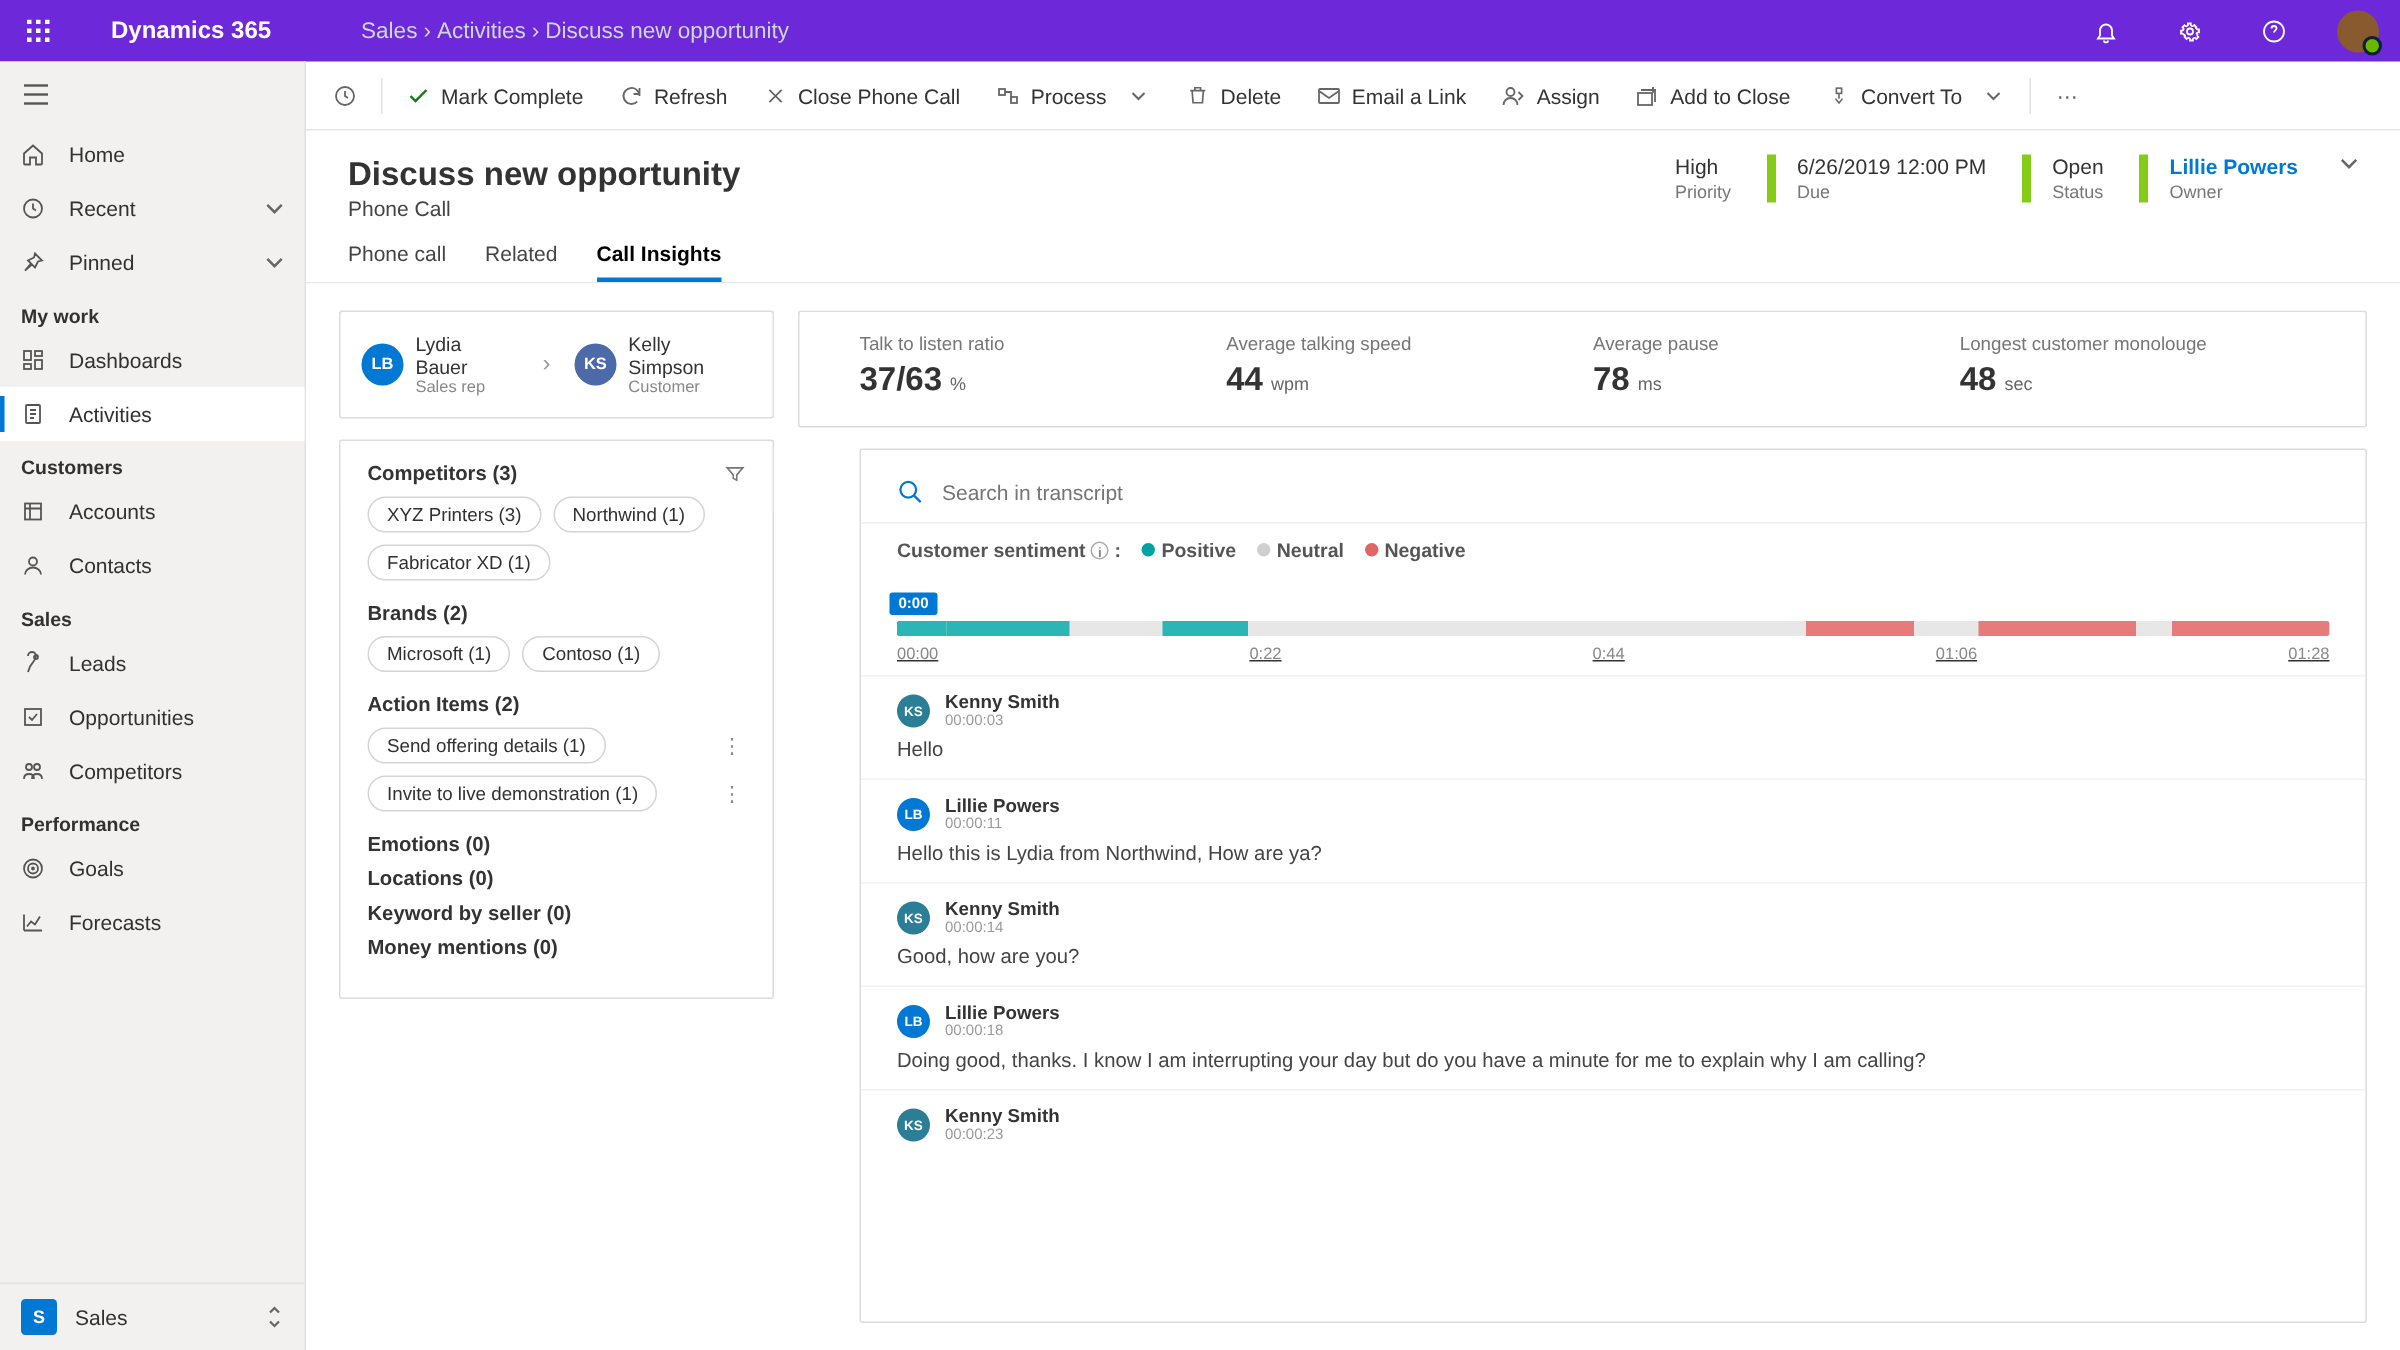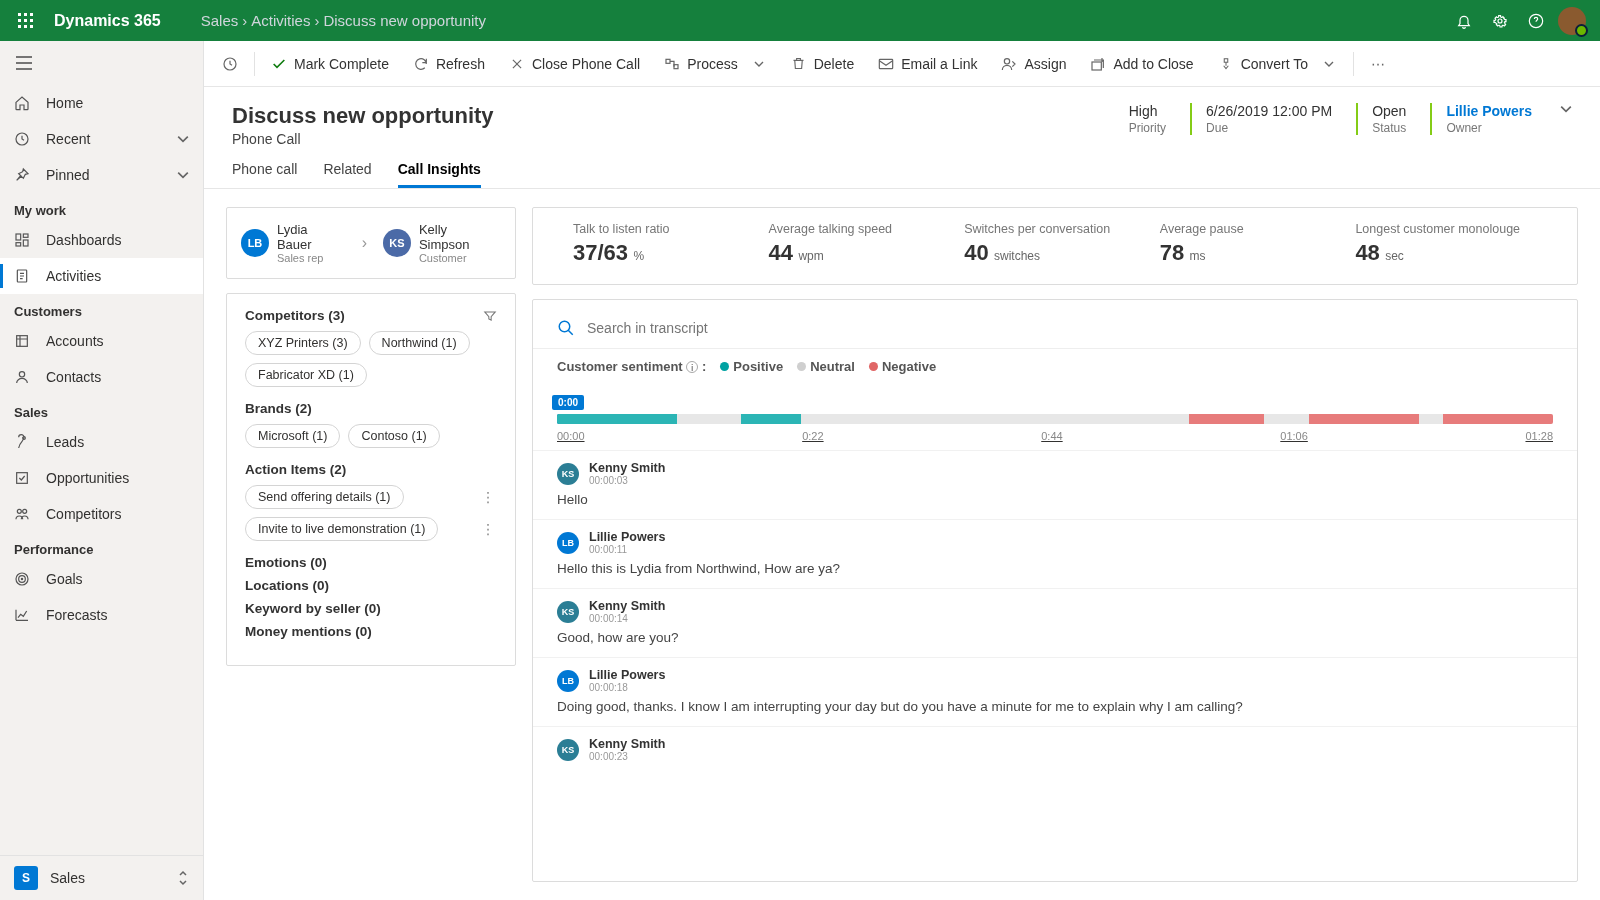--- a/index.html
+++ b/index.html
@@ -1,18 +1,18 @@
 <!DOCTYPE html>
 <html><head>
 <meta charset="utf-8">
 <style>
 * { box-sizing: border-box; margin: 0; padding: 0; }
 body { font-family: "Segoe UI", Arial, sans-serif; color: #323130; background: #fff; overflow: hidden; }
 
-.topbar { height: 41px; background: #15803d; color: #fff; display: flex; align-items: center; padding: 0 10px; }
+.topbar { height: 41px; background: #6d28d9; color: #fff; display: flex; align-items: center; padding: 0 10px; gap: 20px; }
 .waffle { width: 32px; height: 32px; display: flex; align-items: center; justify-content: center; cursor: pointer; }
 .app-name { font-size: 16px; font-weight: 600; margin-left: 12px; }
 .breadcrumb { margin-left: 40px; font-size: 15px; color: #d0d5dc; display: flex; align-items: center; gap: 4px; }
 .top-spacer { flex: 1; }
 .top-icon { width: 36px; height: 36px; display: flex; align-items: center; justify-content: center; cursor: pointer; color: #fff; }
 .avatar-img { width: 28px; height: 28px; border-radius: 50%; background: #8a5a2f; position: relative; }
 .avatar-img::after { content:""; position:absolute; right:-2px; bottom:-2px; width:9px; height:9px; border-radius:50%; background:#6bb700; border:2px solid #0b1f3a; }
 
 .layout { display: flex; height: calc(100vh - 41px); }
 
@@ -33,21 +33,21 @@
 .cmd { display: flex; align-items: center; gap: 7px; padding: 0 10px; height: 34px; font-size: 14px; cursor: pointer; border-radius: 2px; color: #333; }
 .cmd .ic { width: 16px; height: 16px; display: inline-flex; align-items: center; justify-content: center; color: #666; }
 .cmd .ic.green { color: #107c10; }
 .divider { width: 1px; height: 24px; background: #e2e2e2; margin: 0 2px; }
 
 .page-head { padding: 16px 28px 0; display: flex; align-items: flex-start; }
 .title-block h1 { font-size: 22px; font-weight: 600; color: #333; }
 .subtype { font-size: 14px; color: #444; margin-top: 2px; }
 .blank-img { width: 85px; height: 28px; background: #fff; border: none; margin-left: 350px; }
 .head-meta { margin-left: auto; display: flex; align-items: flex-start; gap: 10px; }
-.meta-col { border-left: 2px solid #84cc16; padding: 0 14px; }
+.meta-col { border-left: 6px solid #84cc16; padding: 0 14px; }
 .meta-col:first-child { border-left: none; }
 .meta-val { font-size: 14px; color: #333; }
 .meta-val.link { color: #0078d4; font-weight: 600; }
 .meta-key { font-size: 12px; color: #777; margin-top: 2px; }
 .meta-chev { display: flex; align-items: center; color: #555; padding-left: 4px; }
 
 .tabs { display: flex; gap: 26px; padding: 14px 28px 0; border-bottom: 1px solid #e6e6e6; }
 .tab { font-size: 14px; padding-bottom: 8px; cursor: pointer; color: #444; }
 .tab.active { color: #000; font-weight: 600; border-bottom: 3px solid #0078d4; }
 
@@ -71,21 +71,21 @@
 
 .insights { padding: 14px 18px 18px; overflow:auto; }
 .ins-hdr { display:flex; align-items:center; margin-bottom:8px; }
 .ins-hdr .ttl { font-size: 13.5px; font-weight: 600; color: #333; }
 .ins-hdr .cnt { font-weight:600; }
 .filter-ic { margin-left:auto; color:#777; cursor:pointer; }
 .chip-row { display:flex; flex-wrap:wrap; gap:8px; margin-bottom:14px; }
 .chip { border:1px solid #d4d4d4; border-radius:14px; padding:4px 12px; font-size:12.5px; cursor:pointer; background:#fff; display:flex; align-items:center; gap:4px; }
 .chip-kebab { width:18px; text-align:center; color:#888; cursor:pointer; font-size:14px; }
 
-.transcript-card { flex:1; display:flex; flex-direction:column; overflow:hidden; }
+.transcript-card { flex:1; display:flex; flex-direction:column; overflow:hidden;margin-left:41px; }
 .search-row { padding: 14px 24px 6px; display:flex; align-items:center; gap:12px; border-bottom:1px solid #eee; }
 .search-input { flex:0 0 420px; border:none; font-size:14px; color:#666; padding:6px 0; outline:none; }
 .sentiment-row { padding: 10px 24px; }
 .sent-legend { display:flex; align-items:center; gap:14px; font-size:13px; color:#555;font-weight:bold; }
 .sent-legend .lbl0 { color:#555; }
 .dot { width:9px; height:9px; border-radius:50%; display:inline-block; margin-right:4px; }
 .dot.pos{ background:#00a2a2; } .dot.neu{ background:#cfcfcf; } .dot.neg{ background:#e06666; }
 .timeline-wrap { padding: 8px 24px 4px; text-decoration: underline; }
 .time-badge { display:inline-block; background:#0078d4; color:#fff; font-size:10px; font-weight:600; padding:2px 6px; border-radius:2px; margin-bottom:4px; margin-left:-5px; }
 .timeline { position:relative; height:10px; background:#e7e7e7; border-radius:2px; overflow:hidden; }
@@ -530,24 +530,20 @@
         <div class="card stats" id="stats-host">
             <div class="stat">
               <div class="lbl">Talk to listen ratio</div>
               <div class="val">37/63<span class="unit"> %</span></div>
             </div>
             <div class="stat">
               <div class="lbl">Average talking speed</div>
               <div class="val">44<span class="unit"> wpm</span></div>
             </div>
             <div class="stat">
-              <div class="lbl">Switches per conversation</div>
-              <div class="val">40<span class="unit"> switches</span></div>
-            </div>
-            <div class="stat">
               <div class="lbl">Average pause</div>
               <div class="val">78<span class="unit"> ms</span></div>
             </div>
             <div class="stat">
               <div class="lbl">Longest customer monolouge</div>
               <div class="val">48<span class="unit"> sec</span></div>
             </div>
           </div>
 
         <div class="card transcript-card">

